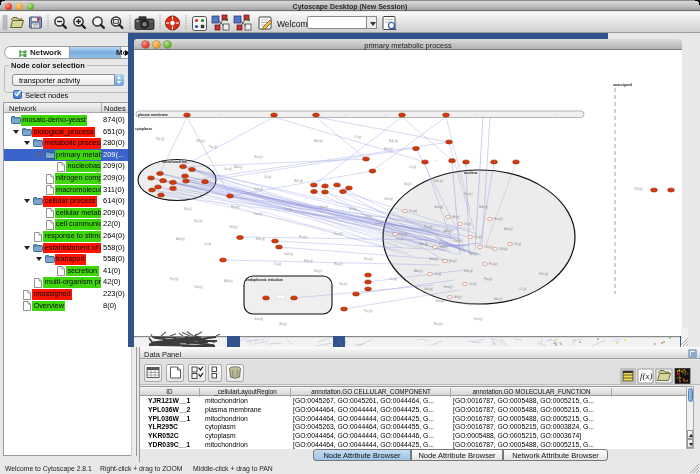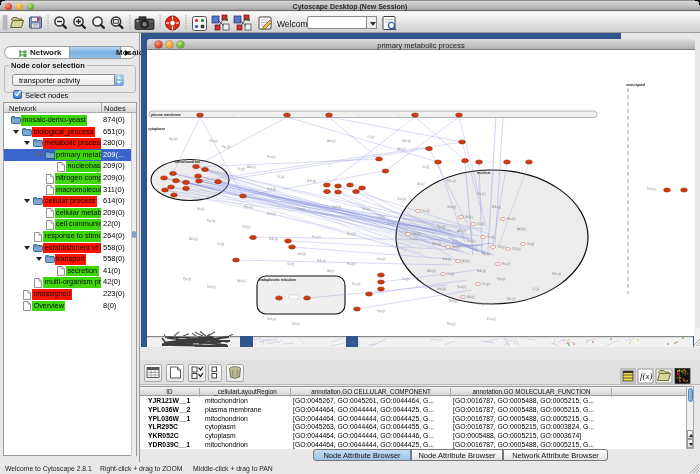--- a/index.html
+++ b/index.html
@@ -35,21 +35,21 @@
 #treehead .h2{position:absolute;left:100px;top:1px;}
 #treehead .sep{position:absolute;left:97px;top:0;width:1px;height:10px;background:#aaa;}
 .trow{position:absolute;left:0;width:132px;height:11.6px;font-size:7.3px;white-space:nowrap;}
 .trow .arr{position:absolute;top:3.5px;width:0;height:0;border-left:3.5px solid transparent;border-right:3.5px solid transparent;border-top:4.5px solid #333;}
 .trow .lbl{position:absolute;top:0.5px;height:10.5px;line-height:10.5px;color:#0b0b0b;padding:0 1.5px;overflow:hidden;}
 .trow .cnt{position:absolute;left:99px;top:0.5px;line-height:10.5px;color:#000;font-size:7.5px;}
 .gbg{background:#3fd60c;}
 .rbg{background:#ff1400;}
 .selrow{background:#3a63cb;}
 .fold{position:absolute;top:1.5px;}
-#mdi{left:141px;top:33px;width:480px;height:314px;background:#31548c;text-decoration:underline;}
+#mdi{left:128px;top:33px;width:480px;height:314px;background:#31548c;text-decoration:underline;}
 #iframe-title{position:absolute;left:6px;top:6px;width:548px;height:11px;background:linear-gradient(#dcdcdc,#b3b3b3);border-bottom:1px solid #7c7c7c;border-radius:3px 3px 0 0;}
 #iframe-title span{position:absolute;left:0;top:1.5px;width:548px;text-align:center;font-size:7.5px;color:#1f1f1f;}
 #canvas{position:absolute;left:6px;top:17px;width:548px;height:286px;background:#fff;}
 #bandrow{position:absolute;left:0;top:303px;width:560px;height:11px;}
 #datapanel{left:140px;top:347px;width:560px;height:115px;background:#e8e8e8;}
 #dphead{position:absolute;left:0;top:0;width:560px;height:12px;background:linear-gradient(#fdfdfd,#d6d6d6);border-bottom:1px solid #a0a0a0;}
 #dphead span{position:absolute;left:4px;top:2.5px;font-size:7.5px;color:#222;}
 #dptools{position:absolute;left:0;top:13px;width:560px;height:25px;background:#e0e0e0;border-bottom:1px solid #bbb;}
 .dpbtn{position:absolute;top:4px;width:18px;height:18px;background:linear-gradient(#fff,#e8e8e8);border:1px solid #aaa;border-radius:2px;}
 #dtable{position:absolute;left:0;top:39px;width:553px;height:63px;background:#fff;border-top:1px solid #999;}
@@ -720,20 +720,27 @@
     <div style="position:absolute;left:553px;top:295px;width:7px;height:19px;background:#f2f2f2;"></div>
     <svg style="position:absolute;left:552px;top:300px;" width="8" height="14" viewBox="0 0 8 14">
         <g stroke="#999" stroke-width="0.8">
           <line x1="0" y1="13" x2="8" y2="5"></line>
           <line x1="3" y1="13" x2="8" y2="8"></line>
           <line x1="6" y1="13" x2="8" y2="11"></line>
         </g>
       </svg>
   </div>
   <div class="abs" id="datapanel">
+    <div id="dphead">
+        <span>Data Panel</span>
+        <svg style="position:absolute;right:3px;top:2px;" width="9" height="9" viewBox="0 0 9 9">
+          <rect x="1" y="1" width="7" height="7" fill="none" stroke="#5577aa" stroke-width="1"></rect>
+          <rect x="3" y="3" width="5" height="5" fill="#88aacc"></rect>
+        </svg>
+      </div>
     <div id="dptools">
         <div class="dpbtn" style="left:4px;width:18px;"></div>
         <div class="dpbtn" style="left:26px;width:18px;"></div>
         <div class="dpbtn" style="left:48px;width:18px;"></div>
         <div class="dpbtn" style="left:68px;width:14px;"></div>
         <div class="dpbtn" style="left:86px;width:18px;"></div>
         <svg style="position:absolute;left:0;top:0;" width="560" height="25" viewBox="0 0 560 25">
           <g>
             <rect x="7" y="7.5" width="12" height="10" fill="#fff" stroke="#333" stroke-width="0.8"></rect>
             <rect x="7" y="7.5" width="12" height="2.6" fill="#555"></rect>

